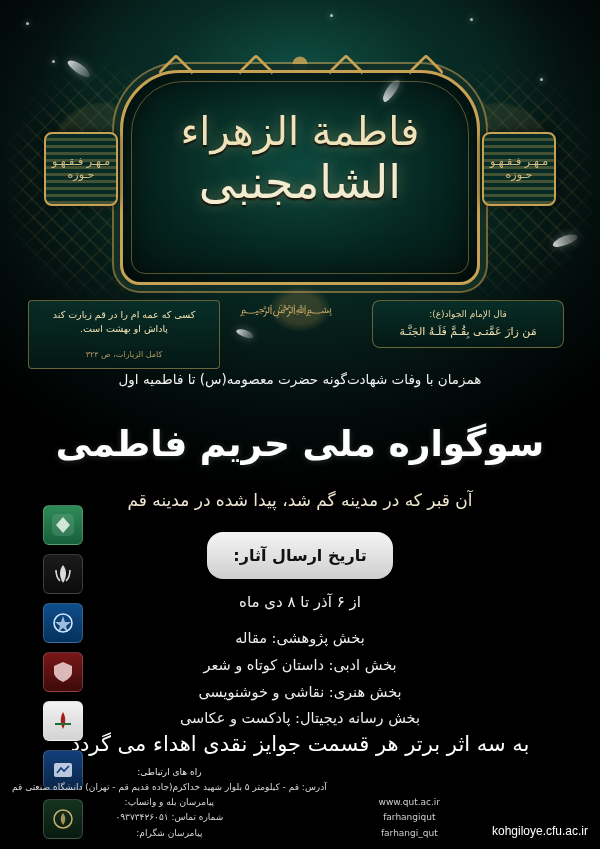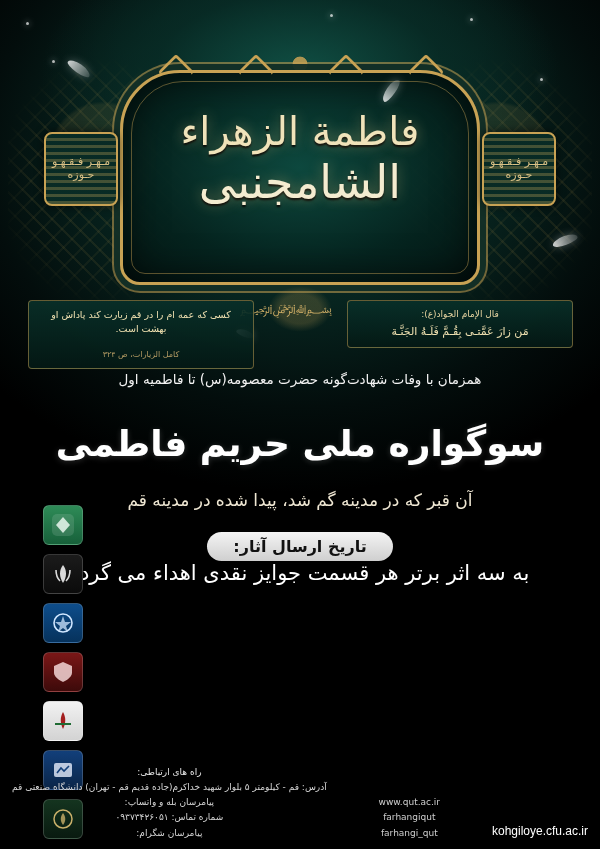--- a/index.html
+++ b/index.html
@@ -148,31 +148,31 @@
     text-align: center;
     line-height: 46px;
     border-radius: 50%;
     background: radial-gradient(ellipse at 50% 50%, rgba(200,162,84,0.22) 0 45%, transparent 70%);
   }
 
   
   .ribbon {
     position: absolute;
     top: 300px;
-    width: 226px;
+    width: 192px;
     padding: 7px 16px;
     border-radius: 4px;
     background: linear-gradient(180deg, rgba(9,48,41,0.92), rgba(4,25,21,0.92));
     border: 1px solid rgba(200,162,84,0.5);
     color: #dbc68d;
     text-align: center;
     font-size: 9px;
     line-height: 1.5;
   }
-  .ribbon.right { right: 27px; }
+  .ribbon.right { right: 36px; border-radius: 8px; }
   .ribbon.left  { left: 28px; }
   .ribbon .title { color: #e6d3a0; font-size: 9px; margin-bottom: 2px; }
   .ribbon .ar { color: #efe0b0; font-size: 11px; }
   .ribbon .src { color: #b39a63; font-size: 8px; margin-top: 12px; }
 
   
   .main {
     position: absolute;
     top: 352px;
     left: 0; right: 0;
@@ -194,21 +194,21 @@
   }
   .poem {
     margin-top: 26px;
     font-size: 17px;
     color: #efe7d3;
   }
 
   .pill {
     display: inline-block;
     margin: 22px auto 0;
-    padding: 5px 26px;
+    padding: 14px 26px;
     border-radius: 16px;
     background: linear-gradient(180deg, #f4f4f4 0%, #cfcfcf 100%);
     color: #111;
     font-size: 16px;
     font-weight: bold;
     box-shadow: 0 1px 3px rgba(0,0,0,0.6);
   }
   .plain-line {
     margin-top: 14px;
     font-size: 15px;
@@ -348,22 +348,29 @@
     <div class="ar" style="font-size:9.5px;">کسی که عمه ام را در قم زیارت کند پاداش او بهشت است.</div>
     <div class="src">کامل الزیارات، ص ۳۲۴</div>
   </div>
 
   <div class="main">
     <div class="subhead">همزمان با وفات شهادت‌گونه  حضرت معصومه(س) تا فاطمیه اول</div>
     <div class="title-main">سوگواره ملی حریم فاطمی</div>
     <div class="poem">آن قبر که در مدینه گم شد، پیدا شده در مدینه قم</div>
 
     <div><span class="pill">تاریخ ارسال آثار:</span></div>
-
-
+    <div class="plain-line">از ۶ آذر تا ۸ دی ماه</div>
+
+
+    <div class="section-list">
+      <div>بخش پژوهشی: مقاله</div>
+      <div>بخش ادبی: داستان کوتاه و شعر</div>
+      <div>بخش هنری: نقاشی و خوشنویسی</div>
+      <div>بخش رسانه دیجیتال: پادکست و عکاسی</div>
+    </div>
 
     <div class="prize-line">به سه اثر برتر هر قسمت جوایز نقدی اهداء می گردد</div>
   </div>
 
   <div class="logos">
     <div class="logo l1">
       <svg width="26" height="26" viewBox="0 0 26 26" aria-hidden="true">
         <rect x="2" y="2" width="22" height="22" rx="5" fill="#ffffff" opacity="0.12"></rect>
         <path d="M13 5 L20 13 L13 21 L6 13 Z" fill="#eaf7ee" opacity="0.85"></path>
       </svg>

